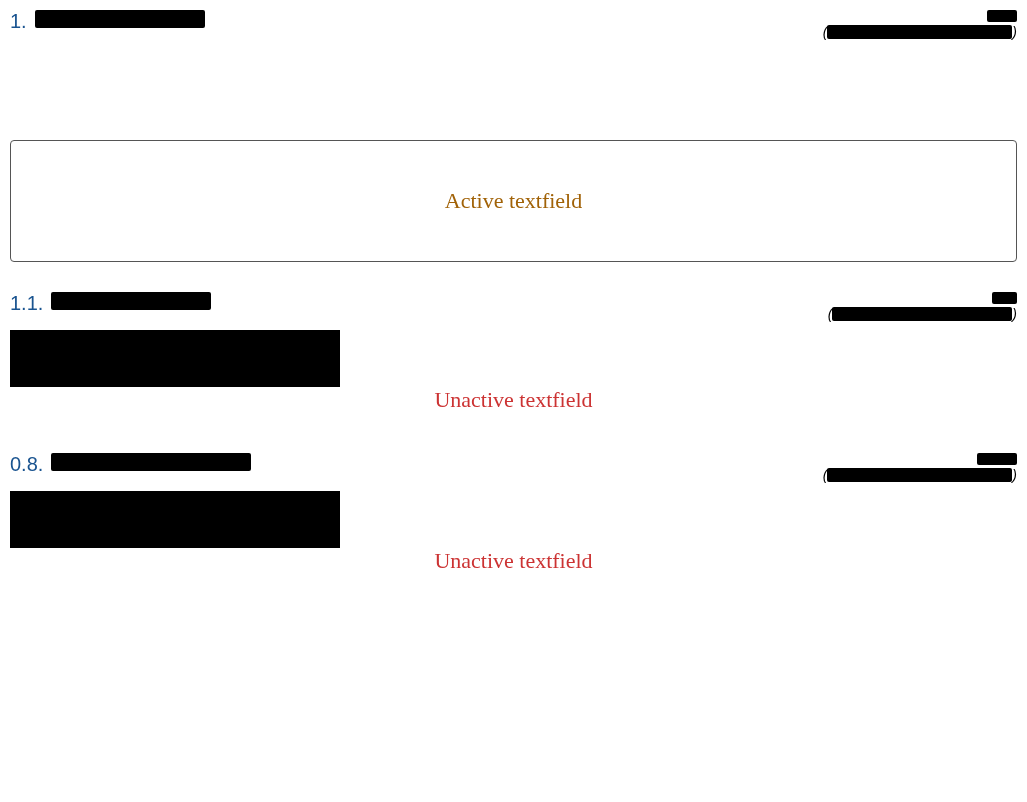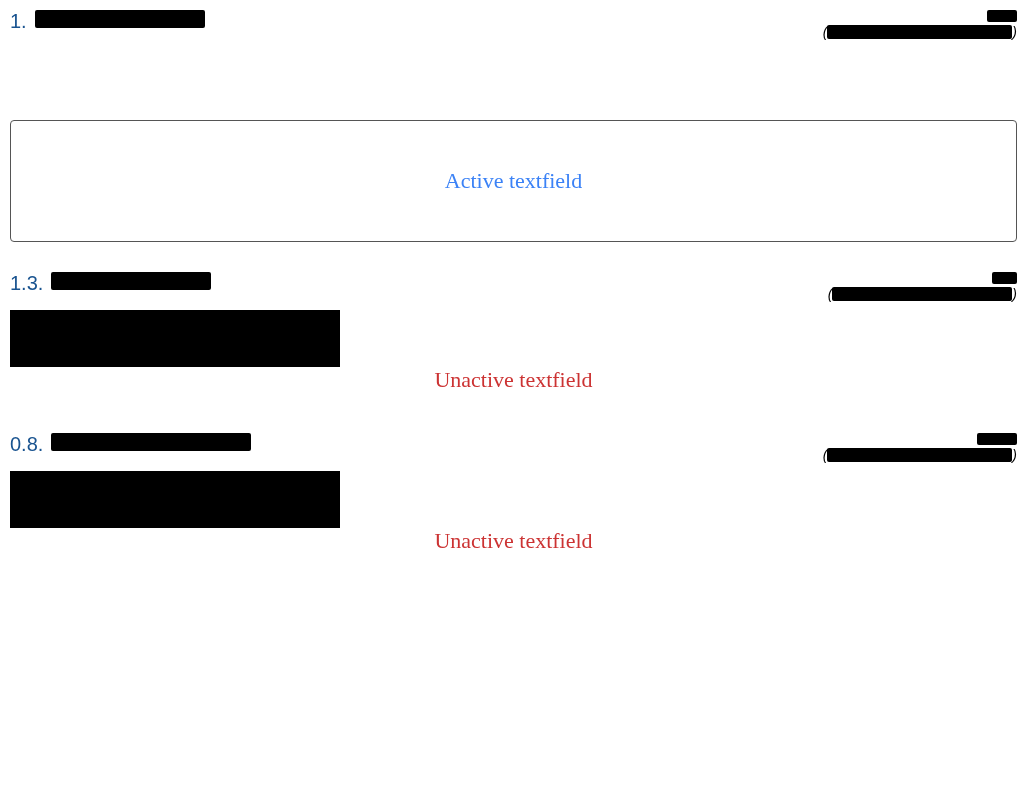--- a/index.html
+++ b/index.html
@@ -71,26 +71,26 @@
       margin-top: 4px;
     }
     .active-field {
       width: 100%;
       height: 122px;
       border: 1px solid #555;
       border-radius: 4px;
       display: flex;
       align-items: center;
       justify-content: center;
-      margin-top: 80px;
+      margin-top: 100px;
       margin-bottom: 30px;
       background: transparent;
       font-family: Georgia, 'Times New Roman', serif;
       font-size: 22px;
-      color: #3b82f6;
+      color: #a16207;
       text-align: center;
       resize: none;
       outline: none;
     }
     .unactive-field {
       width: 100%;
       margin-bottom: 40px;
       display: flex;
       align-items: flex-start;
       justify-content: center;
@@ -127,21 +127,21 @@
     </div>
   </div>
   <div class="active-field">
     <span>Active textfield</span>
   </div>
 </div>
 
 <div class="section">
   <div class="section-header">
     <div class="section-left">
-      <span class="section-number">1.3.</span>
+      <span class="section-number">1.1.</span>
       <span class="redact-title w160"></span>
     </div>
     <div class="section-right">
       <span class="redact-top w25"></span>
       <span class="sub-wrap">
         <span class="paren">(</span>
         <span class="redact-sub w180"></span>
         <span class="paren">)</span>
       </span>
     </div>

